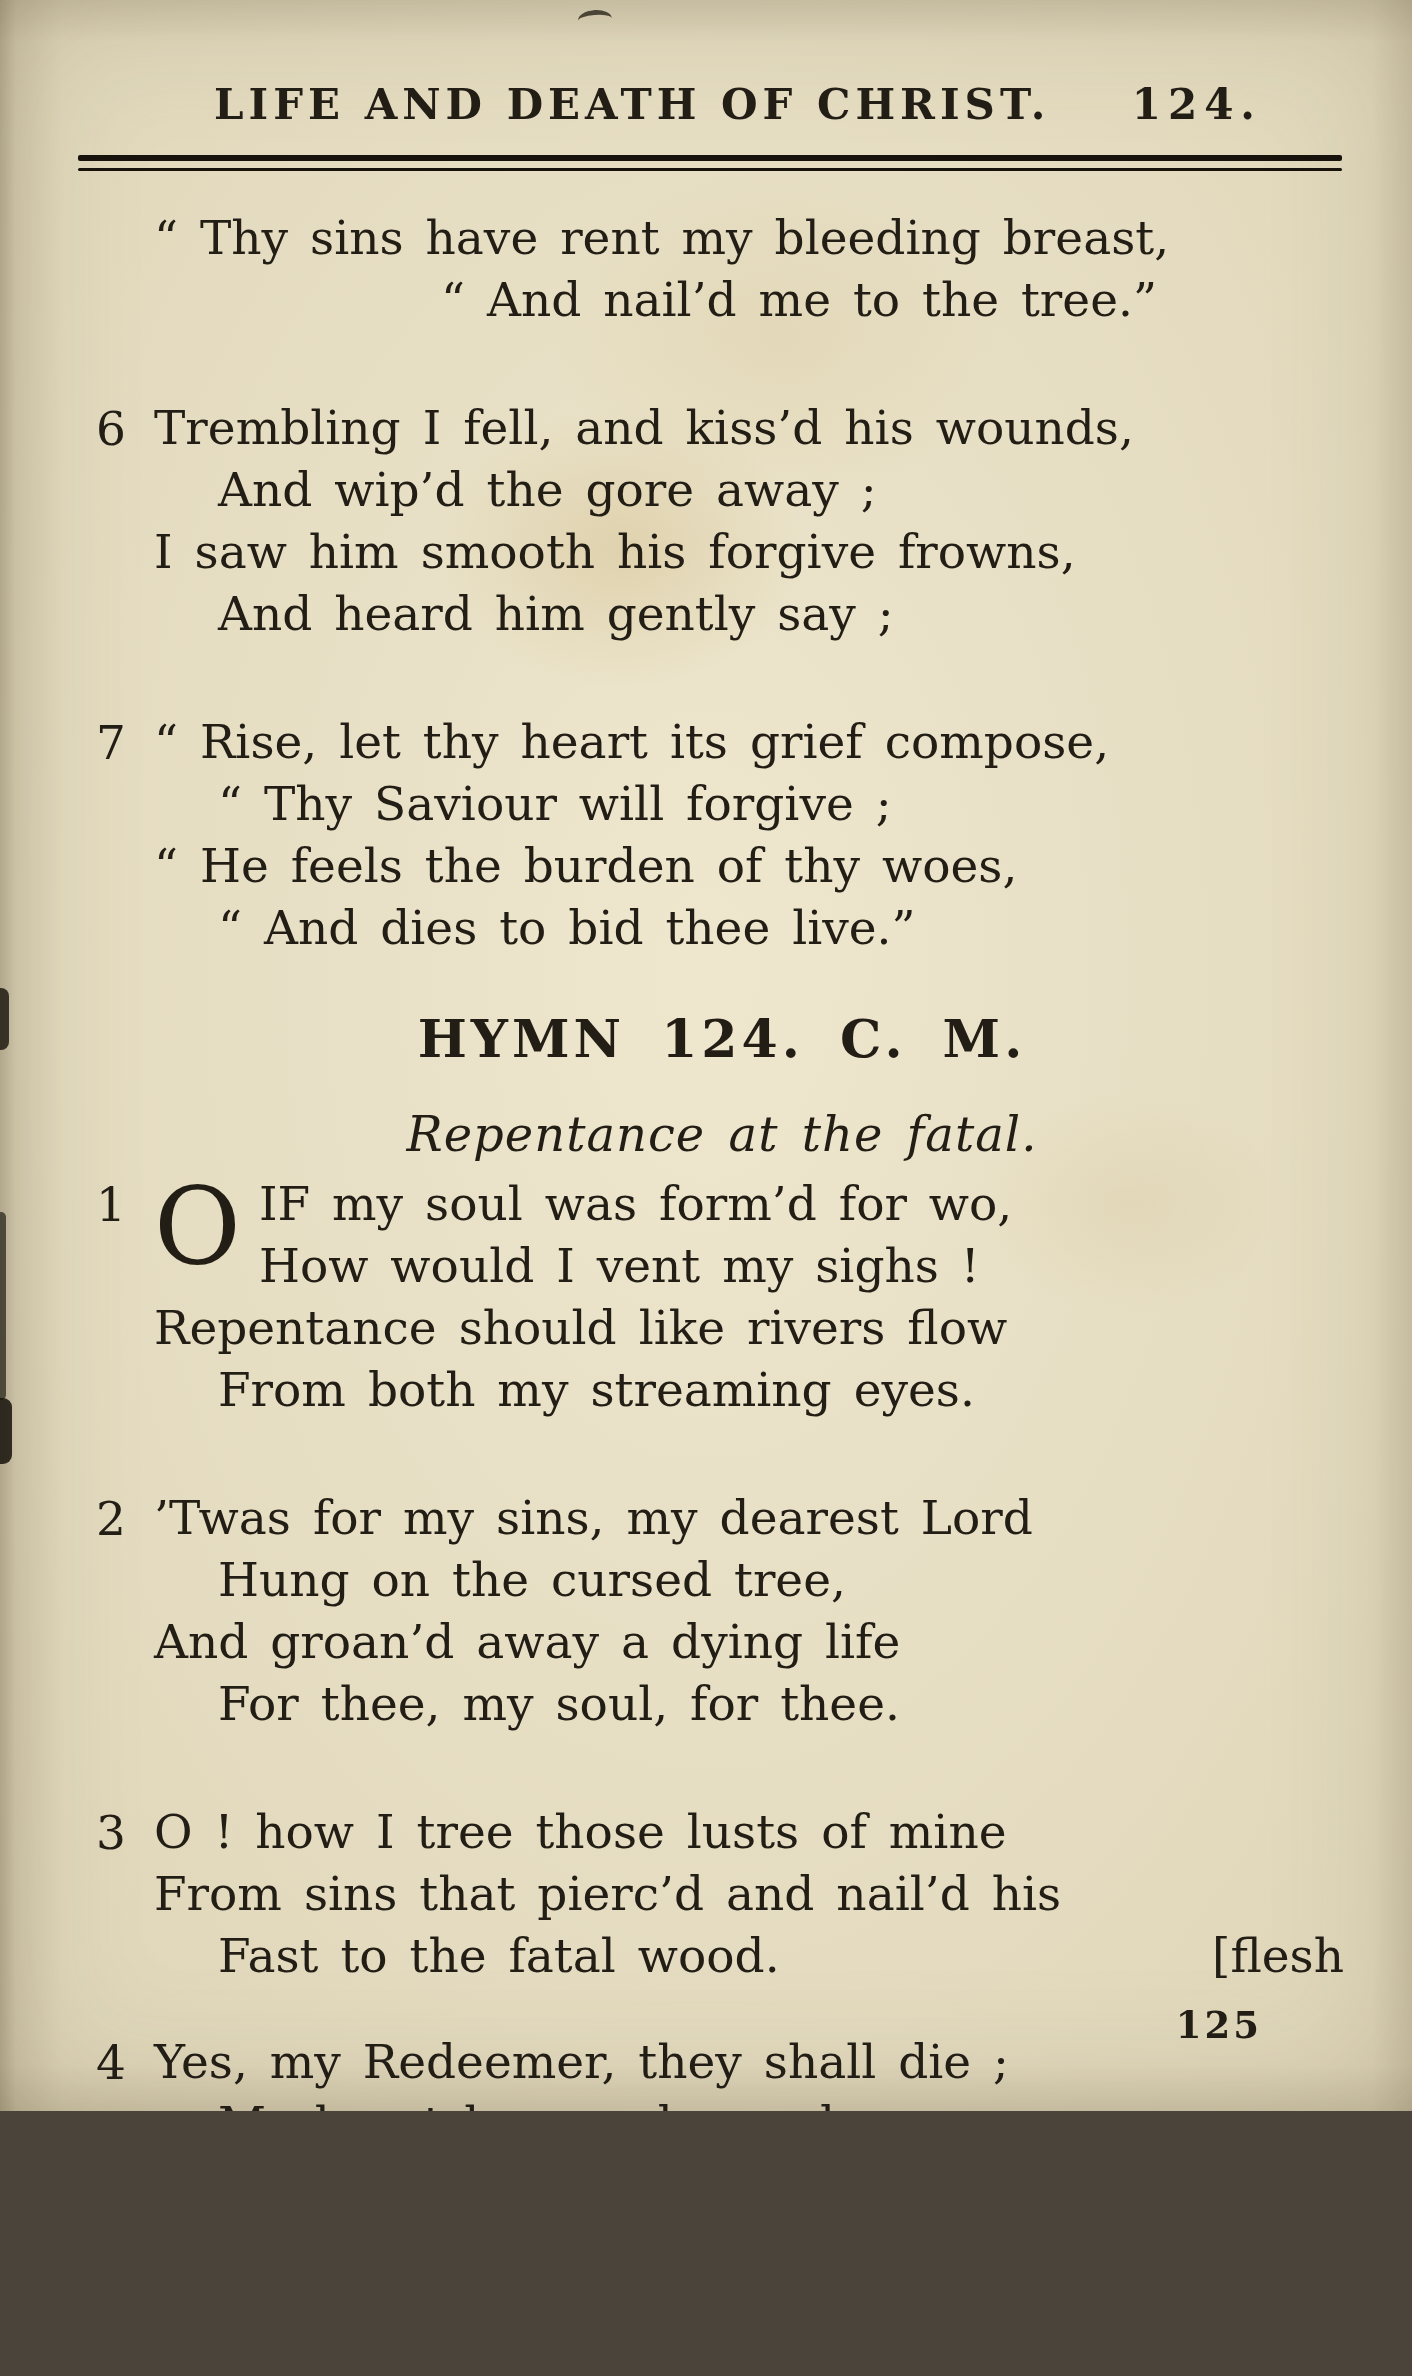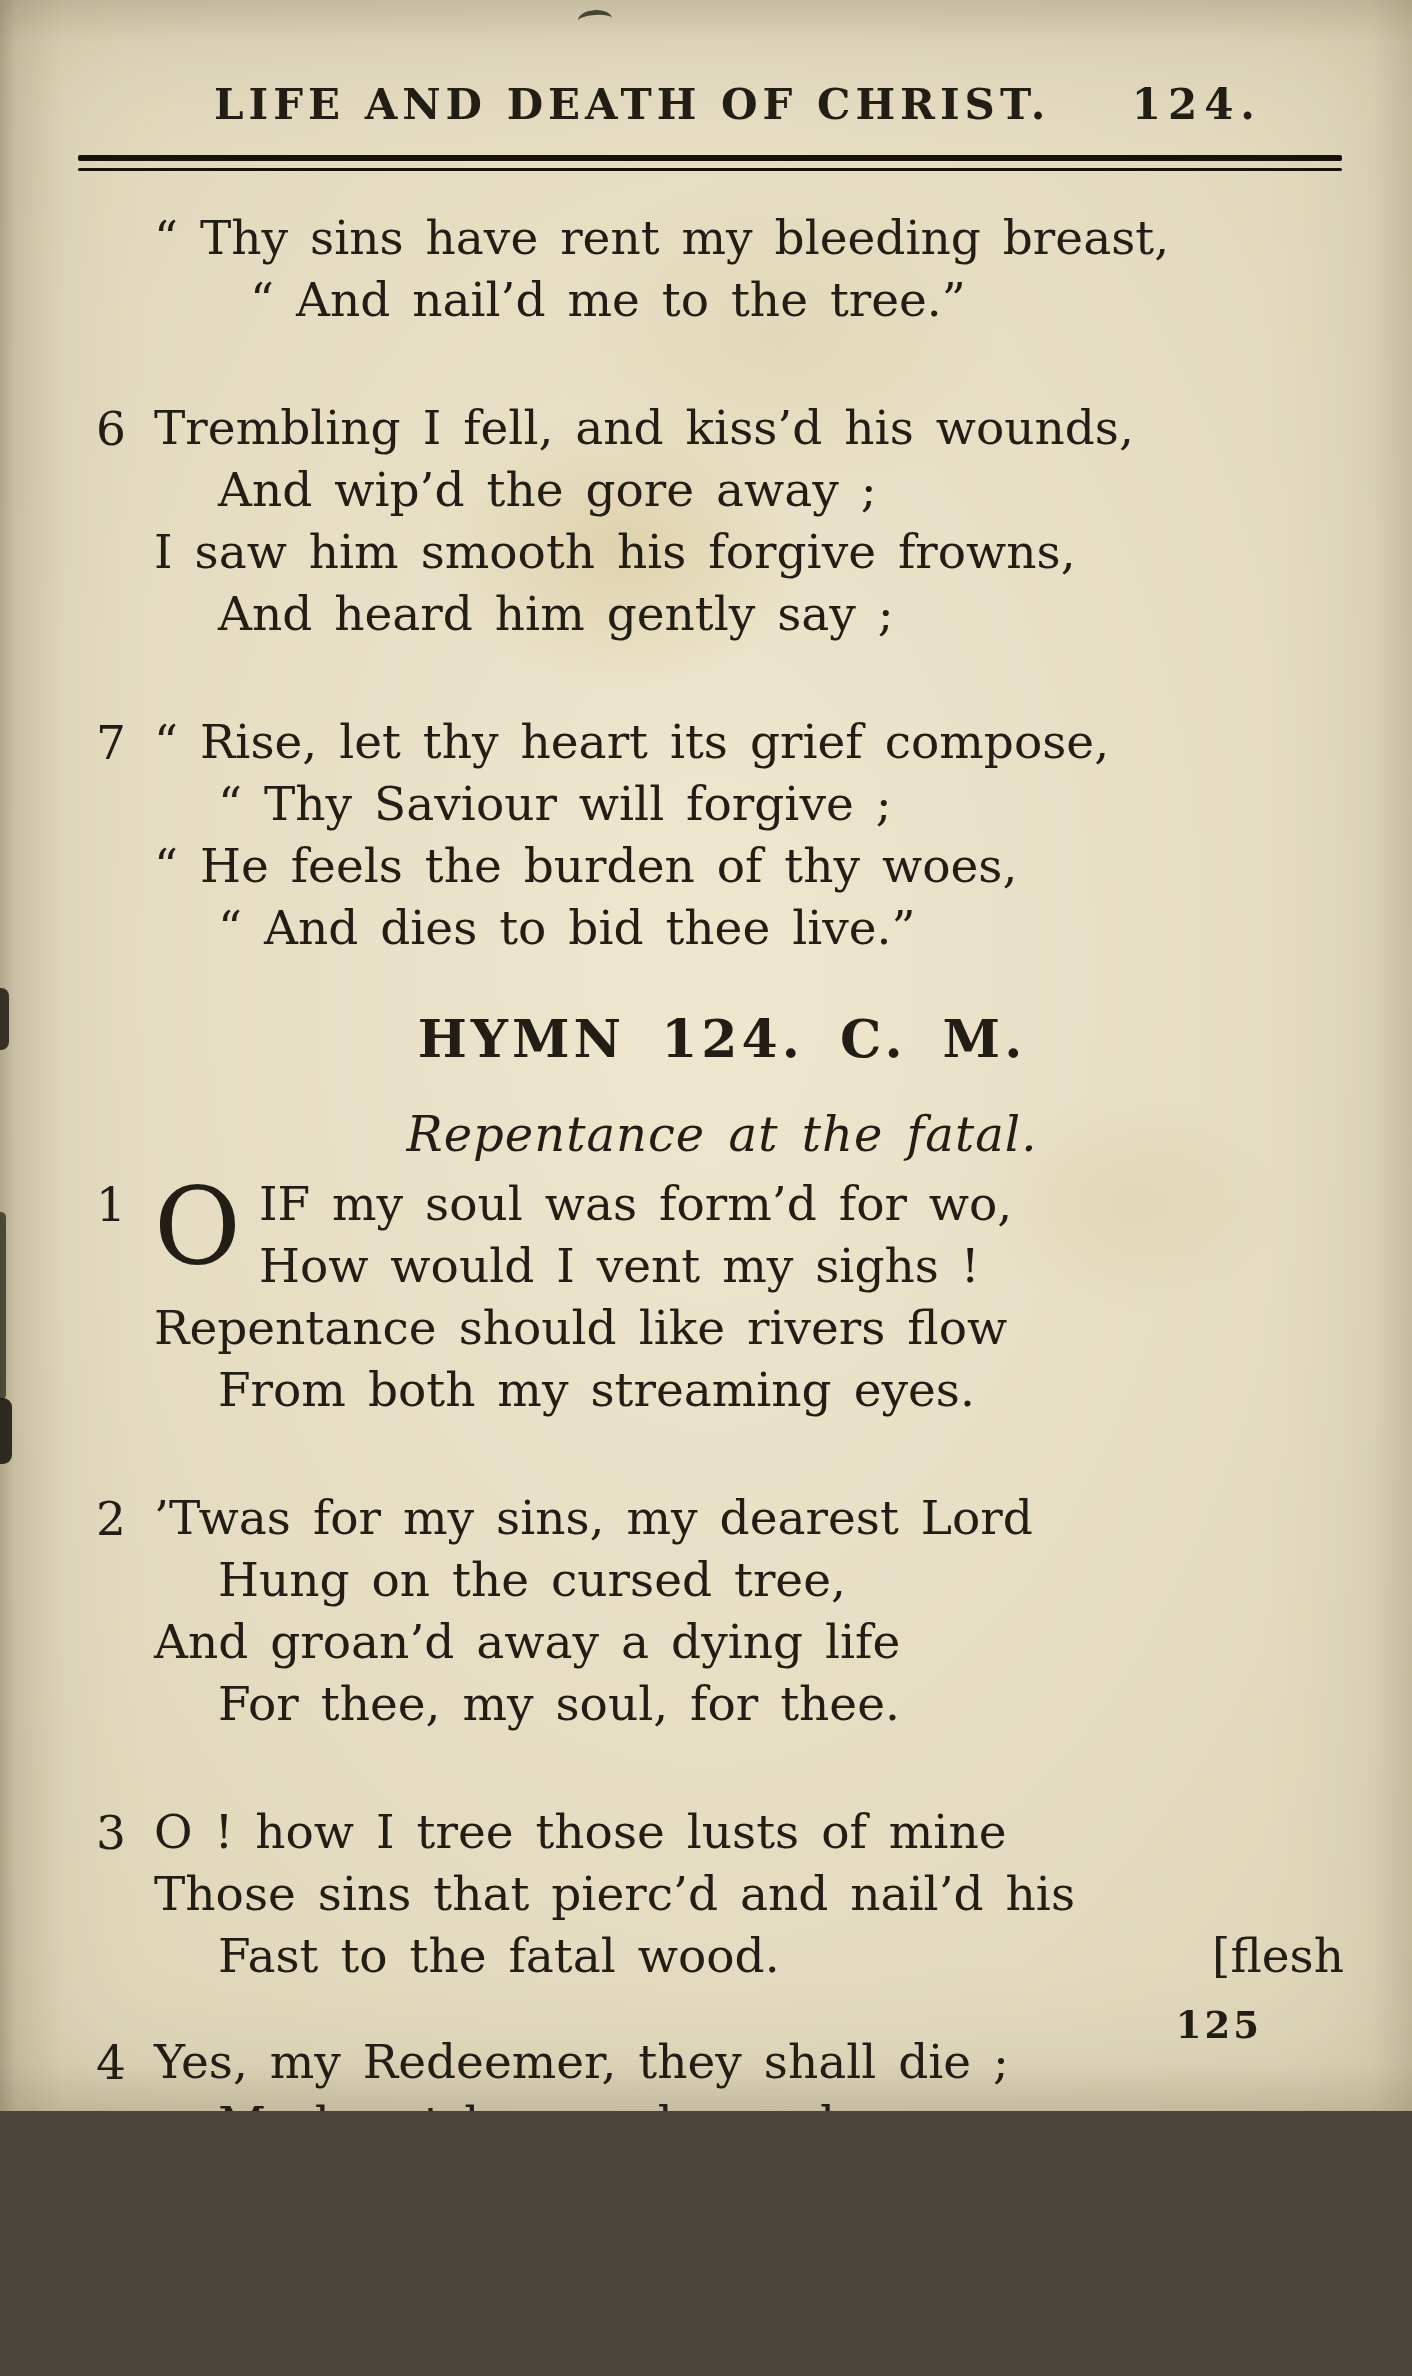--- a/index.html
+++ b/index.html
@@ -65,21 +65,21 @@
     line-height: 62px;
     word-spacing: 7px;
     margin-left: 24px;
   }
 
   .line { white-space: nowrap; }
   .indent { margin-left: 64px; }
   .indent-sm { margin-left: 12px; }
 
   .cont { margin: 0 0 66px 58px; }
-  .cont .indent { margin-left: 96px; }
+  .cont .indent { margin-left: 96px; text-align: center; }
 
   .stanza {
     display: grid;
     grid-template-columns: 58px 1fr;
     margin-bottom: 66px;
   }
   .stanza.tight { margin-bottom: 44px; }
   .stanza .num { padding-top: 1px; }
 
   .dropcap-block::after { content: ""; display: block; clear: both; }
@@ -192,21 +192,21 @@
         <div class="line indent">Hung on the cursed tree,</div>
         <div class="line">And groan’d away a dying life</div>
         <div class="line indent">For thee, my soul, for thee.</div>
       </div>
     </div>
 
     <div class="stanza tight">
       <div class="num">3</div>
       <div class="lines">
         <div class="line">O ! how I tree those lusts of mine</div>
-        <div class="line">Those sins that pierc’d and nail’d his</div>
+        <div class="line">From sins that pierc’d and nail’d his</div>
         <div class="line with-catchword">
           <span class="indent">Fast to the fatal wood.</span>
           <span class="catchword">[flesh</span>
         </div>
       </div>
     </div>
 
     <div class="stanza">
       <div class="num">4</div>
       <div class="lines">

